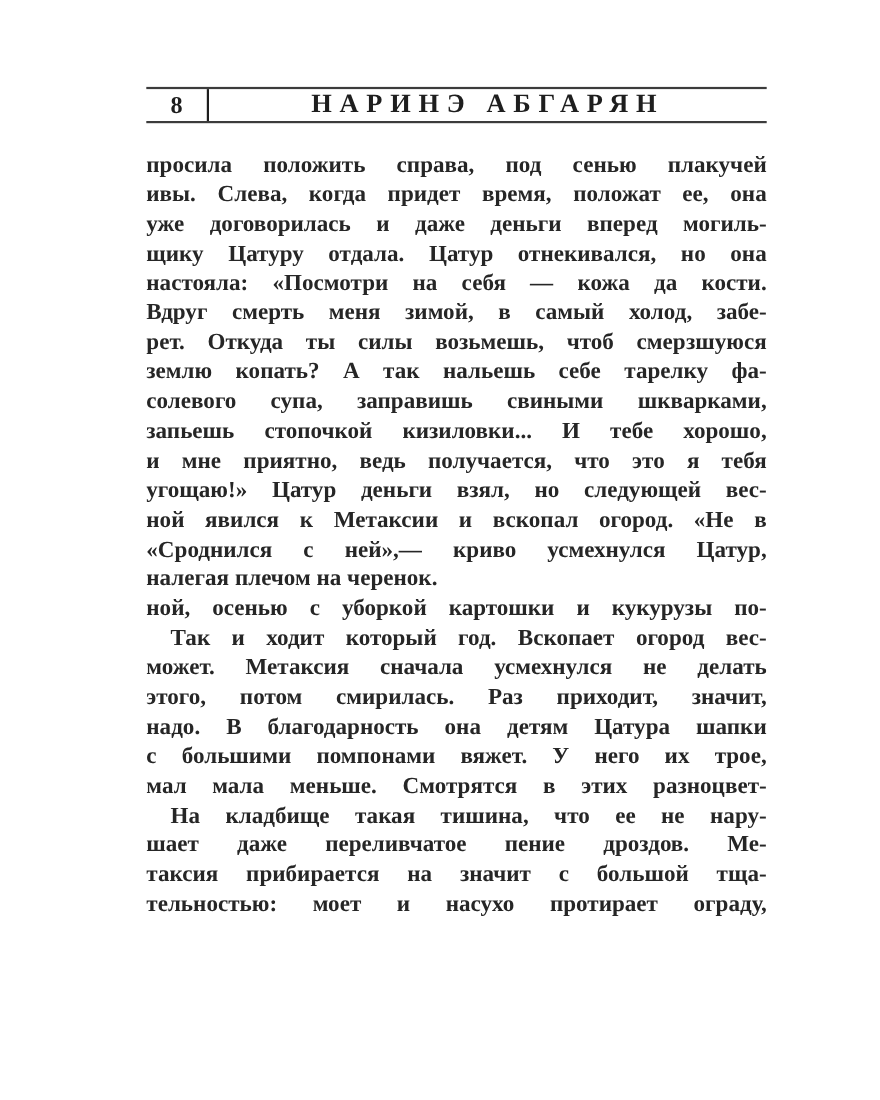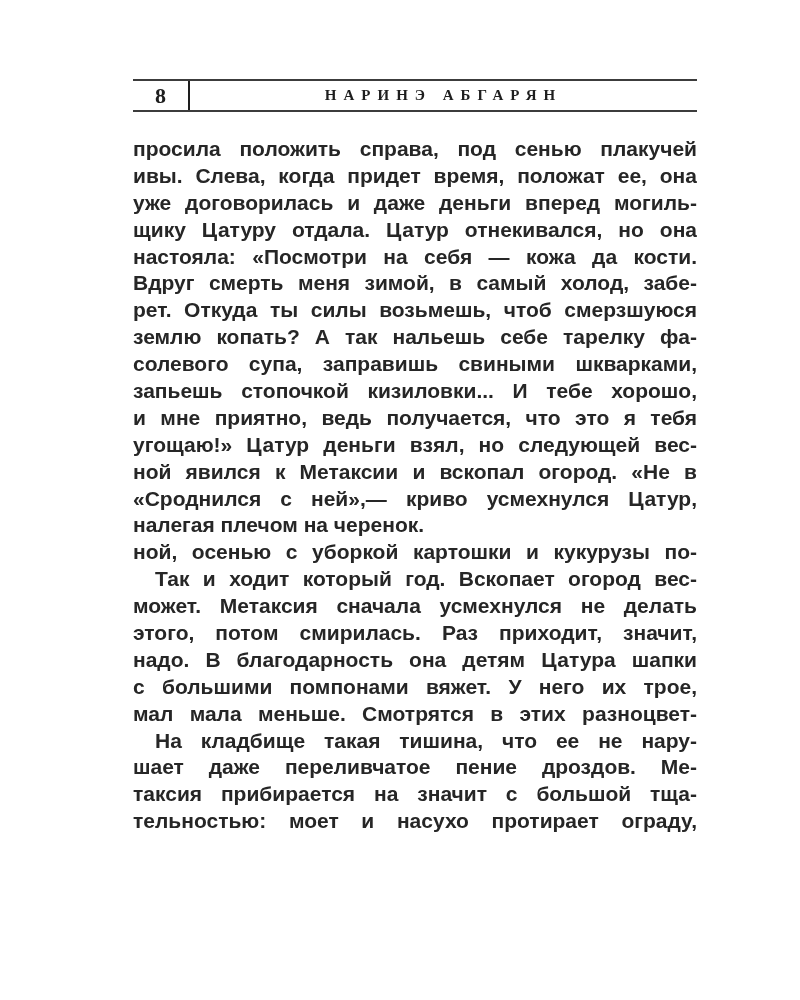--- a/index.html
+++ b/index.html
@@ -37,31 +37,31 @@
   }
   .header-divider {
     width: 2px;
     background: #1e1e1e;
   }
   .running-head-cell {
     flex: 1;
     display: flex;
     align-items: center;
     justify-content: center;
-    font-size: 15px;
+    font-size: 24px;
     font-weight: 700;
     letter-spacing: 7px;
     white-space: nowrap;
   }
   .body-text {
     position: absolute;
     left: 133px;
     top: 136px;
     width: 564px;
-    font-family: Liberation Sans, sans-serif;
+    font-family: Liberation Serif, serif;
     font-weight: 700;
     font-size: 21px;
     color: #262626;
   }
   .line {
     height: 26.9px;
     line-height: 26.9px;
     overflow: hidden;
     white-space: normal;
   }

